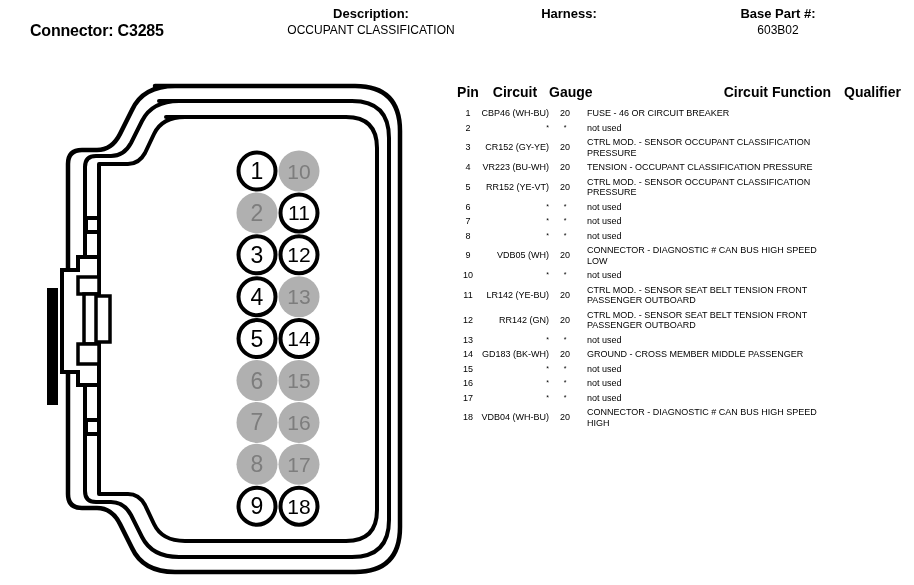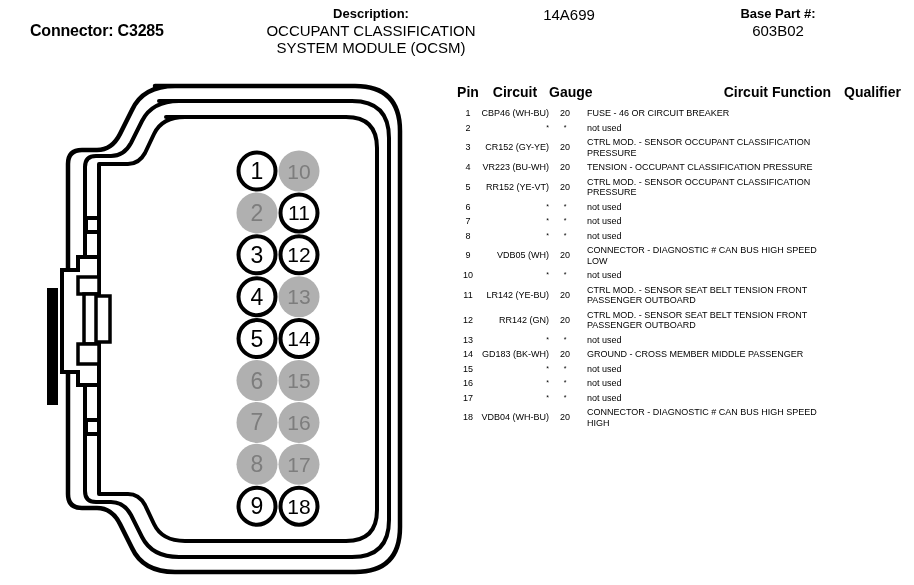--- a/index.html
+++ b/index.html
@@ -19,21 +19,21 @@
     position:absolute;left:30px;top:22px;
     font-size:16px;font-weight:bold;letter-spacing:-0.2px;
     white-space:nowrap;
   }
   .hdr-col{position:absolute;text-align:center;}
   .hdr-col .cap{
     font-size:13px;font-weight:bold;line-height:16px;
     white-space:nowrap;
   }
   .hdr-col .val{
-    font-size:15px;font-weight:normal;line-height:17px;
+    font-size:12px;font-weight:normal;line-height:17px;
     white-space:nowrap;
     text-align:center;
   }
   #hdr-desc{left:181px;top:6px;width:380px;}
   #hdr-harness{left:424px;top:6px;width:290px;}
   #hdr-part{left:633px;top:6px;width:290px;}
 
   
   #connector-drawing{position:absolute;left:0px;top:72px;}
 
@@ -73,25 +73,24 @@
 </head>
 <body>
 
 <div class="page">
 
   <div class="hdr-connector">Connector: C3285</div>
 
   <div class="hdr-col" id="hdr-desc">
     <div class="cap">Description:</div>
     <div class="val">OCCUPANT CLASSIFICATION</div>
-    <div class="val">SYSTEM MODULE (OCSM)</div>
   </div>
 
   <div class="hdr-col" id="hdr-harness">
-    <div class="val">14A699</div>
+    <div class="cap">Harness:</div>
   </div>
 
   <div class="hdr-col" id="hdr-part">
     <div class="cap">Base Part #:</div>
     <div class="val">603B02</div>
   </div>
 
   <div id="connector-drawing">
     <svg width="455" height="513" viewBox="0 0 455 513">
 

